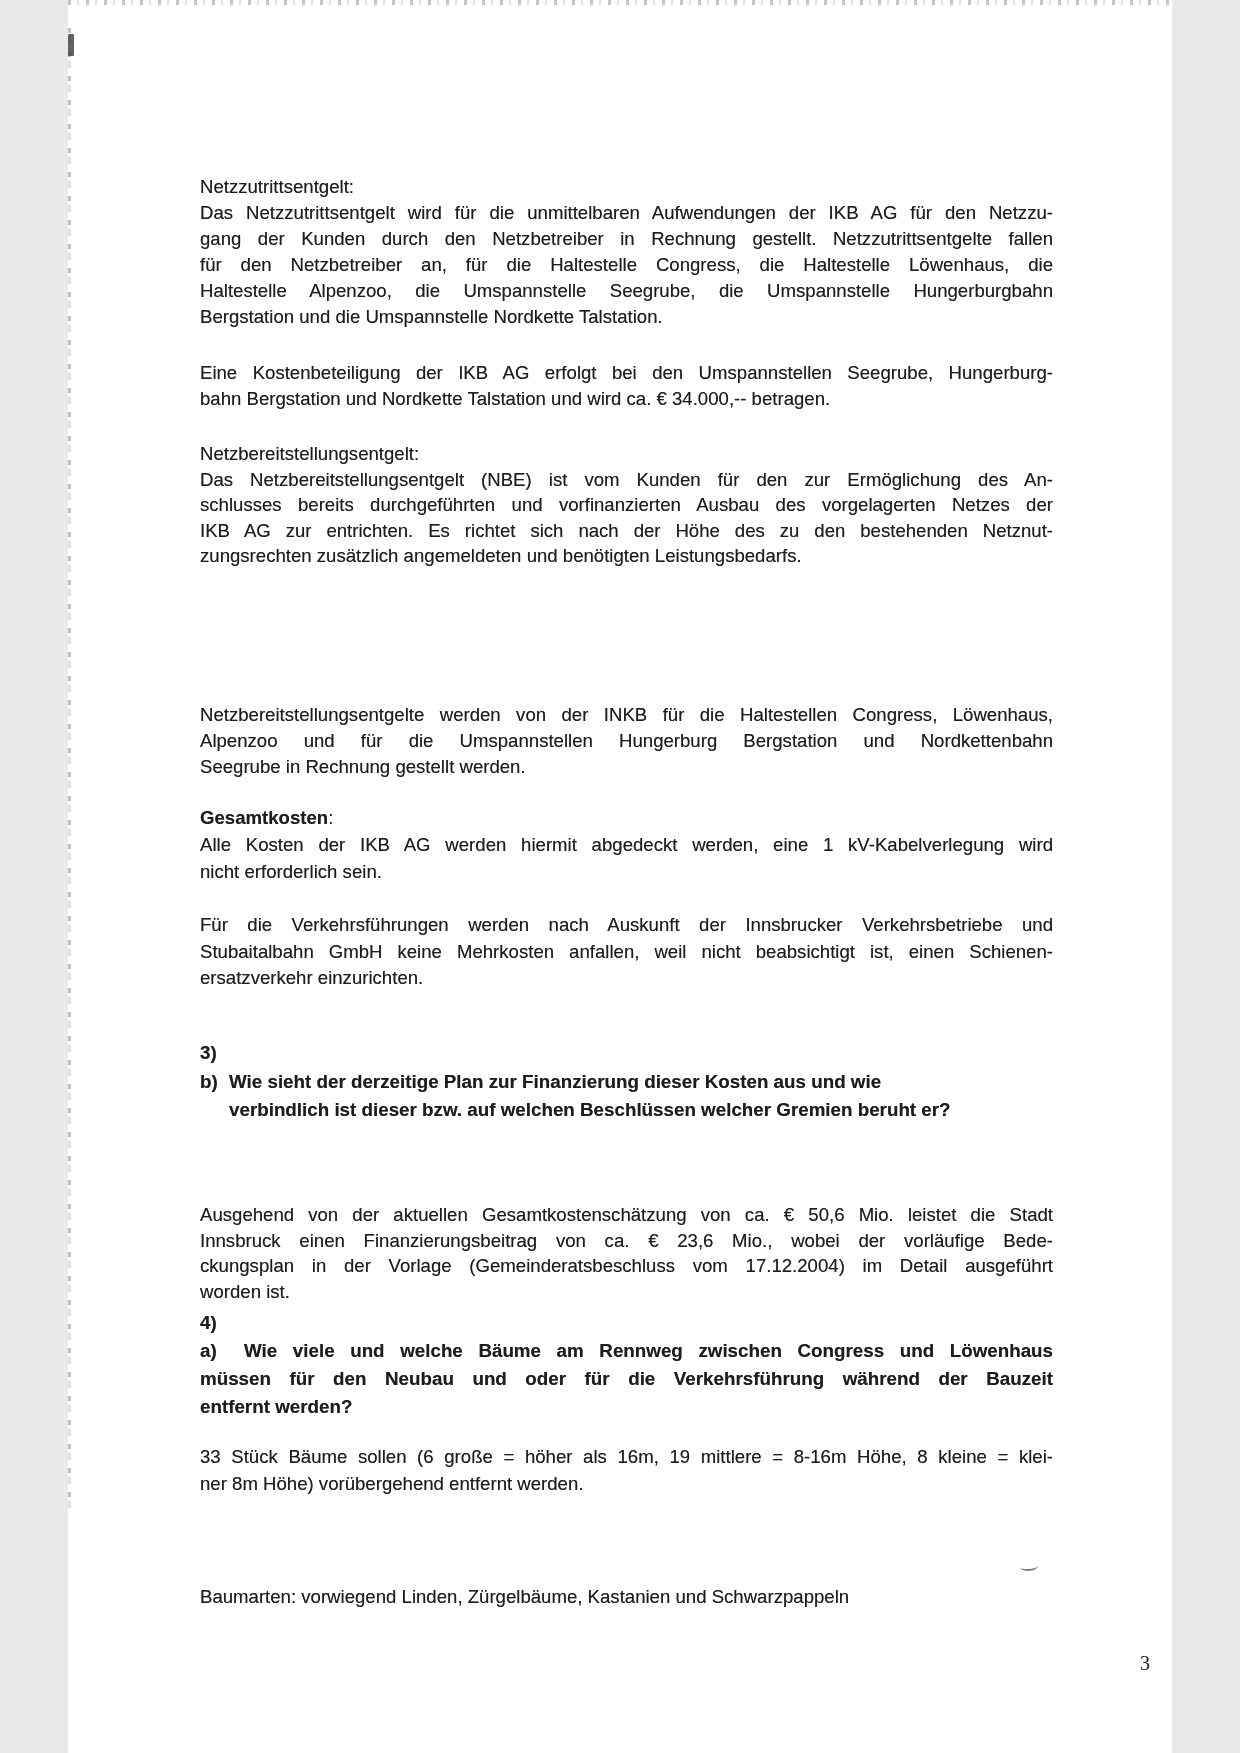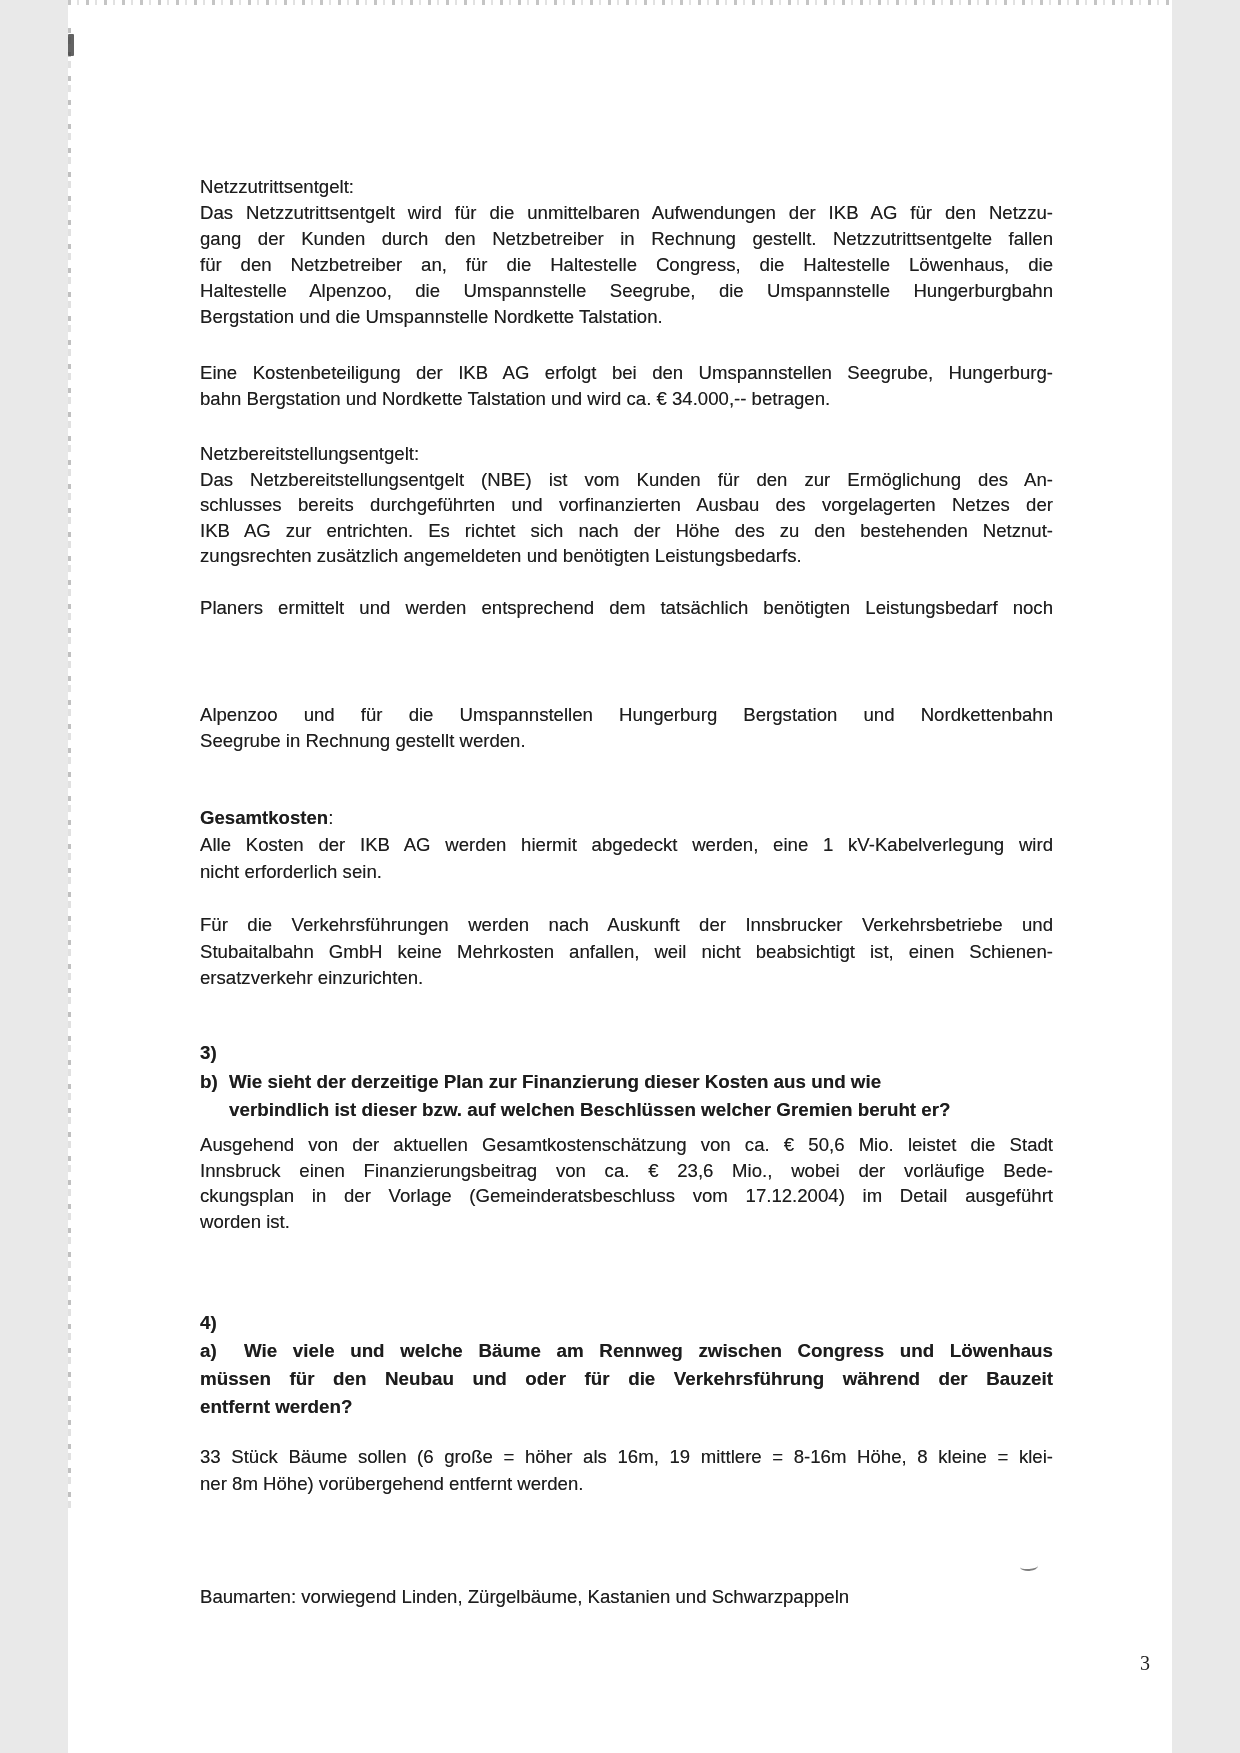--- a/index.html
+++ b/index.html
@@ -107,24 +107,24 @@
 
   <section class="block" style="top:441px; line-height:25.5px;">
     <div class="ln">Netzbereitstellungsentgelt:</div>
     <div class="ln j">Das Netzbereitstellungsentgelt (NBE) ist vom Kunden für den zur Ermöglichung des An-</div>
     <div class="ln j">schlusses bereits durchgeführten und vorfinanzierten Ausbau des vorgelagerten Netzes der</div>
     <div class="ln j">IKB AG zur entrichten. Es richtet sich nach der Höhe des zu den bestehenden Netznut-</div>
     <div class="ln">zungsrechten zusätzlich angemeldeten und benötigten Leistungsbedarfs.</div>
   </section>
 
   <section class="block" style="top:594px; line-height:27px;">
-    <div class="ln j">Planers ermittelt und werden entsprechend dem tatsächlich benötigten Leistungsbedarf noch</div>
   </section>
 
   <section class="block" style="top:702px; line-height:26px;">
+    <div class="ln j">Netzbereitstellungsentgelte werden von der INKB für die Haltestellen Congress, Löwenhaus,</div>
     <div class="ln j">Alpenzoo und für die Umspannstellen Hungerburg Bergstation und Nordkettenbahn</div>
     <div class="ln">Seegrube in Rechnung gestellt werden.</div>
   </section>
 
   <section class="block" style="top:804px; line-height:27px;">
     <div class="ln"><b>Gesamtkosten</b><span>:</span></div>
     <div class="ln j">Alle Kosten der IKB AG werden hiermit abgedeckt werden, eine 1 kV-Kabelverlegung wird</div>
     <div class="ln">nicht erforderlich sein.</div>
   </section>
 
@@ -138,21 +138,21 @@
     <div class="ln">3)</div>
     <div class="qrow">
       <span class="qlabel">b)</span>
       <div class="qtext">
         <div class="ln">Wie sieht der derzeitige Plan zur Finanzierung dieser Kosten aus und wie</div>
         <div class="ln">verbindlich ist dieser bzw. auf welchen Beschlüssen welcher Gremien beruht er?</div>
       </div>
     </div>
   </section>
 
-  <section class="block" style="top:1132px; line-height:25.5px;">
+  <section class="block" style="top:1202px; line-height:25.5px;">
     <div class="ln j">Ausgehend von der aktuellen Gesamtkostenschätzung von ca. € 50,6 Mio. leistet die Stadt</div>
     <div class="ln j">Innsbruck einen Finanzierungsbeitrag von ca. € 23,6 Mio., wobei der vorläufige Bede-</div>
     <div class="ln j">ckungsplan in der Vorlage (Gemeinderatsbeschluss vom 17.12.2004) im Detail ausgeführt</div>
     <div class="ln">worden ist.</div>
   </section>
 
   <section class="block qblock" style="top:1309px; line-height:28px;">
     <div class="ln">4)</div>
     <div class="qrow">
       <span class="qlabel4">a)</span>

